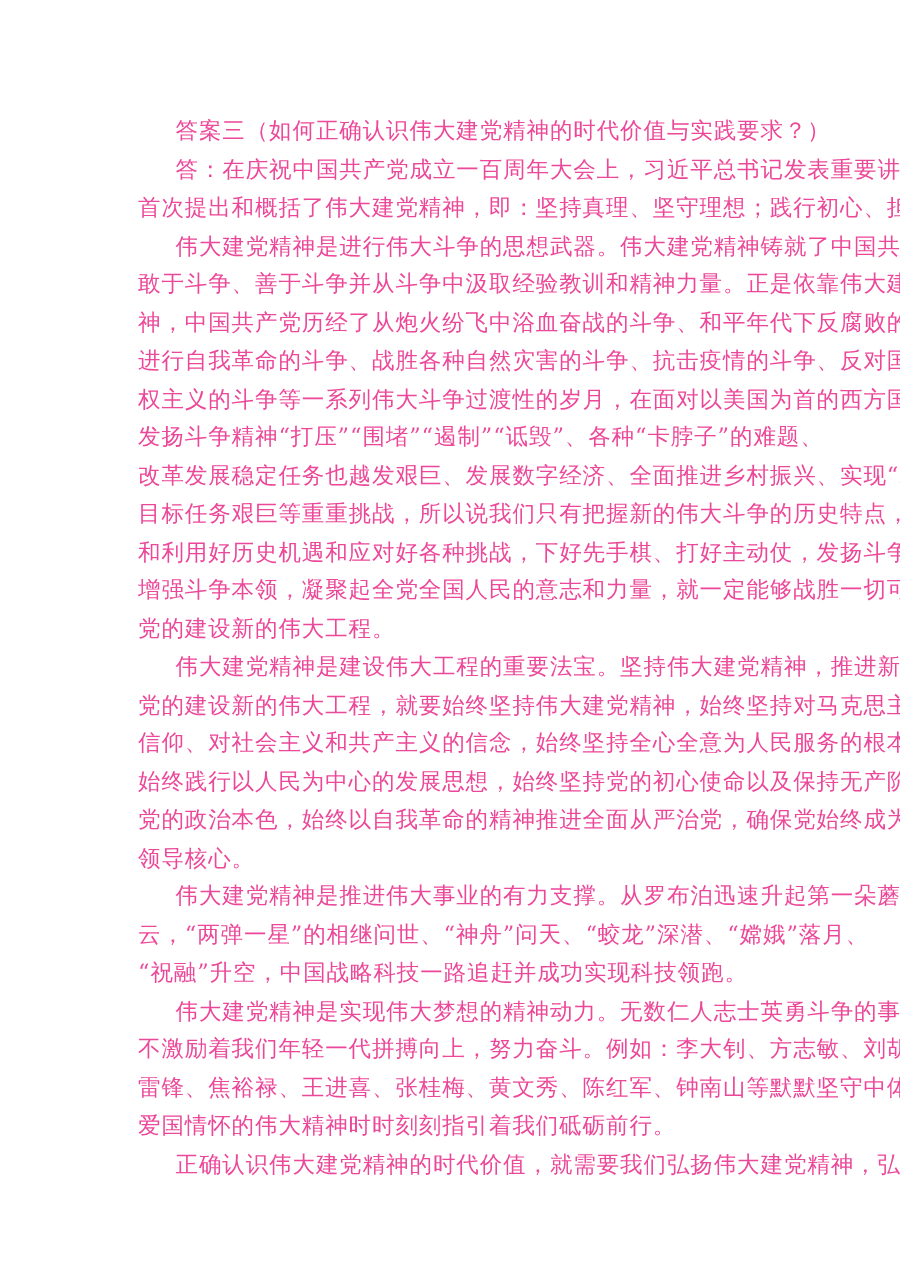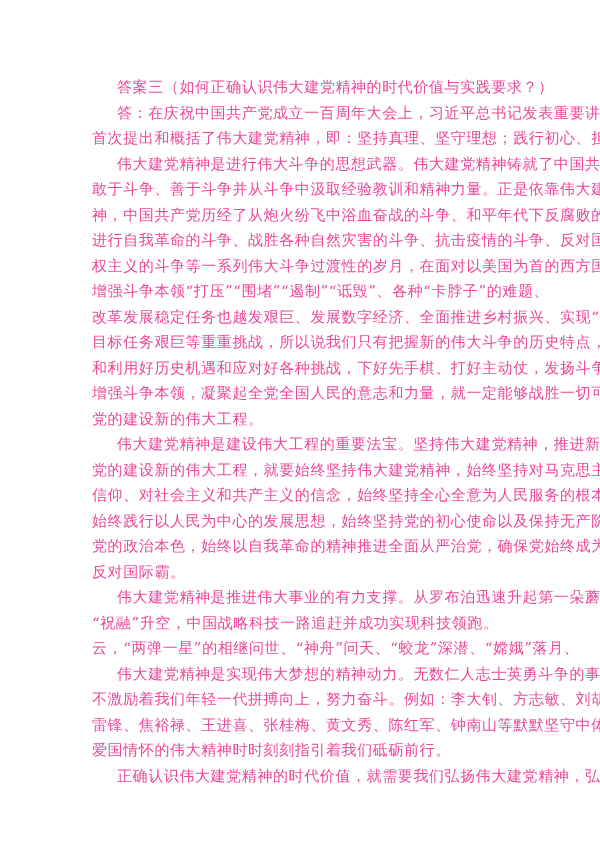--- a/index.html
+++ b/index.html
@@ -48,34 +48,34 @@
 <div class="page">
   <div class="text-block">
     <span class="line indent">答案三（如何正确认识伟大建党精神的时代价值与实践要求？）</span>
     <span class="line indent">答：在庆祝中国共产党成立一百周年大会上，习近平总书记发表重要讲话时</span>
     <span class="line">首次提出和概括了伟大建党精神，即：坚持真理、坚守理想；践行初心、担当使</span>
     <span class="line indent">伟大建党精神是进行伟大斗争的思想武器。伟大建党精神铸就了中国共产党</span>
     <span class="line">敢于斗争、善于斗争并从斗争中汲取经验教训和精神力量。正是依靠伟大建党精</span>
     <span class="line">神，中国共产党历经了从炮火纷飞中浴血奋战的斗争、和平年代下反腐败的斗争、</span>
     <span class="line">进行自我革命的斗争、战胜各种自然灾害的斗争、抗击疫情的斗争、反对国际霸</span>
     <span class="line">权主义的斗争等一系列伟大斗争过渡性的岁月，在面对以美国为首的西方国家对</span>
-    <span class="line">增强斗争本领“打压”“围堵”“遏制”“诋毁”、各种“卡脖子”的难题、</span>
+    <span class="line">发扬斗争精神“打压”“围堵”“遏制”“诋毁”、各种“卡脖子”的难题、</span>
     <span class="line">改革发展稳定任务也越发艰巨、发展数字经济、全面推进乡村振兴、实现“双碳”</span>
     <span class="line">目标任务艰巨等重重挑战，所以说我们只有把握新的伟大斗争的历史特点，抓住</span>
     <span class="line">和利用好历史机遇和应对好各种挑战，下好先手棋、打好主动仗，发扬斗争精神，</span>
     <span class="line">增强斗争本领，凝聚起全党全国人民的意志和力量，就一定能够战胜一切可以预</span>
     <span class="line">党的建设新的伟大工程。</span>
     <span class="line indent">伟大建党精神是建设伟大工程的重要法宝。坚持伟大建党精神，推进新时代</span>
     <span class="line">党的建设新的伟大工程，就要始终坚持伟大建党精神，始终坚持对马克思主义的</span>
     <span class="line">信仰、对社会主义和共产主义的信念，始终坚持全心全意为人民服务的根本宗旨，</span>
     <span class="line">始终践行以人民为中心的发展思想，始终坚持党的初心使命以及保持无产阶级政</span>
     <span class="line">党的政治本色，始终以自我革命的精神推进全面从严治党，确保党始终成为坚强</span>
-    <span class="line">反对国际霸。</span>
+    <span class="line">领导核心。</span>
     <span class="line indent">伟大建党精神是推进伟大事业的有力支撑。从罗布泊迅速升起第一朵蘑菇</span>
+    <span class="line">云，“两弹一星”的相继问世、“神舟”问天、“蛟龙”深潜、“嫦娥”落月、</span>
     <span class="line">“祝融”升空，中国战略科技一路追赶并成功实现科技领跑。</span>
-    <span class="line">云，“两弹一星”的相继问世、“神舟”问天、“蛟龙”深潜、“嫦娥”落月、</span>
     <span class="line indent">伟大建党精神是实现伟大梦想的精神动力。无数仁人志士英勇斗争的事例无</span>
     <span class="line">不激励着我们年轻一代拼搏向上，努力奋斗。例如：李大钊、方志敏、刘胡兰、</span>
     <span class="line">雷锋、焦裕禄、王进喜、张桂梅、黄文秀、陈红军、钟南山等默默坚守中体现的</span>
     <span class="line">爱国情怀的伟大精神时时刻刻指引着我们砥砺前行。</span>
     <span class="line indent">正确认识伟大建党精神的时代价值，就需要我们弘扬伟大建党精神，弘扬伟</span>
   </div>
 </div>
 
 </body></html>

